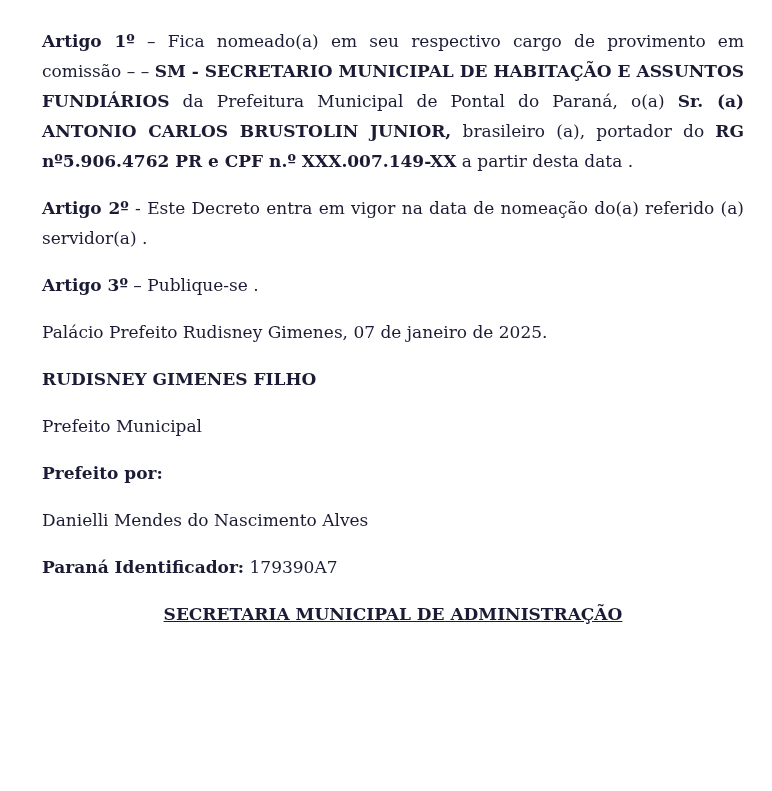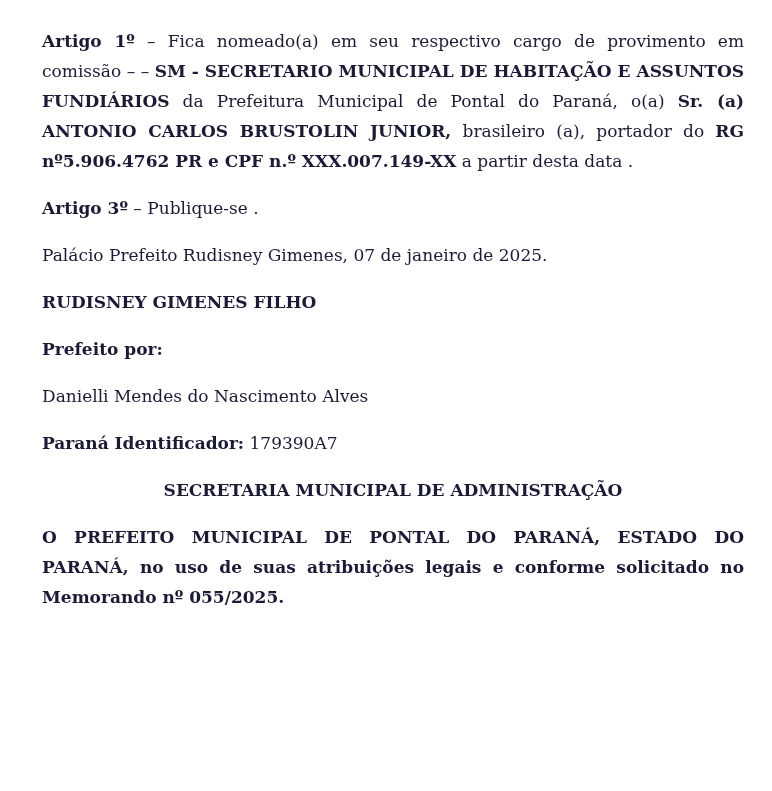--- a/index.html
+++ b/index.html
@@ -15,44 +15,46 @@
     font-size: 17px;
     line-height: 30px;
     color: #1b1b35;
   }
   .para {
     margin: 0 0 17px 14px;
     text-align: justify;
   }
   .para.center {
     text-align: center;
+    text-decoration: underline;
   }
   .b {
     font-weight: bold;
   }
 </style>
 </head>
 <body>
 
 <div>
 
   <p class="para"><span class="b">Artigo 1º</span><span> – Fica nomeado(a) em seu respectivo cargo de provimento em comissão – – </span><span class="b">SM - SECRETARIO MUNICIPAL DE HABITAÇÃO E ASSUNTOS FUNDIÁRIOS</span><span> da Prefeitura Municipal de Pontal do Paraná, o(a) </span><span class="b">Sr. (a) ANTONIO CARLOS BRUSTOLIN JUNIOR,</span><span> brasileiro (a), portador do </span><span class="b">RG nº5.906.4762 PR e CPF n.º XXX.007.149-XX</span><span> a partir desta data .</span></p>
 
+  <p class="para"><span class="b">Artigo 2º</span><span> - Este Decreto entra em vigor na data de nomeação do(a) referido (a) servidor(a) .</span></p>
 
   <p class="para"><span class="b">Artigo 3º</span><span> – Publique-se .</span></p>
 
   <p class="para">Palácio Prefeito Rudisney Gimenes, 07 de janeiro de 2025.</p>
 
   <p class="para b">RUDISNEY GIMENES FILHO</p>
 
+  <p class="para">Prefeito Municipal</p>
 
   <p class="para b">Prefeito por:</p>
 
   <p class="para">Danielli Mendes do Nascimento Alves</p>
 
   <p class="para"><span class="b">Paraná Identificador:</span> <span>179390A7</span></p>
 
   <p class="para center b">SECRETARIA MUNICIPAL DE ADMINISTRAÇÃO</p>
 
 
-  <p class="para b">O PREFEITO MUNICIPAL DE PONTAL DO PARANÁ, ESTADO DO PARANÁ, no uso de suas atribuições legais e conforme solicitado no Memorando nº 055/2025.</p>
 
 </div>
 
 </body></html>

